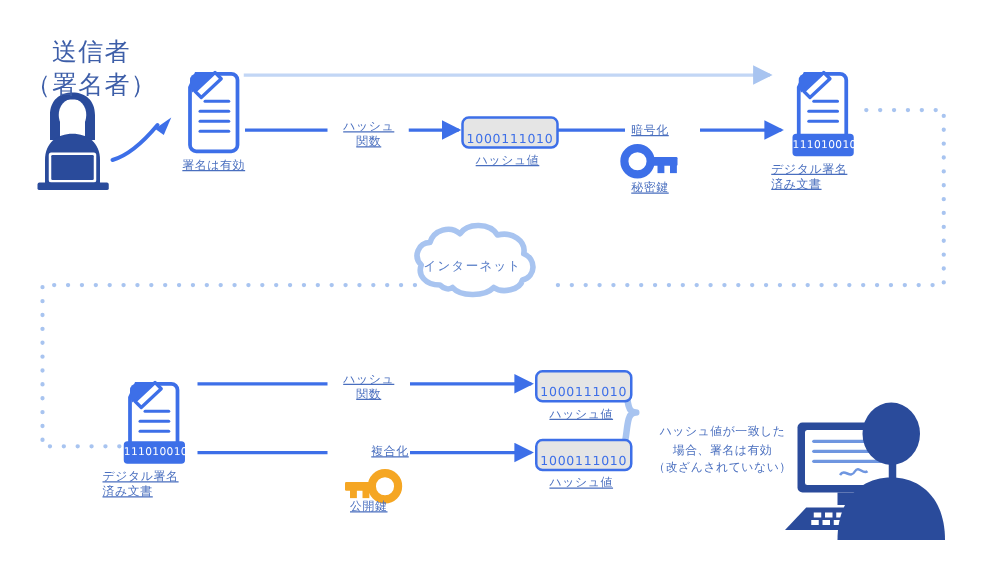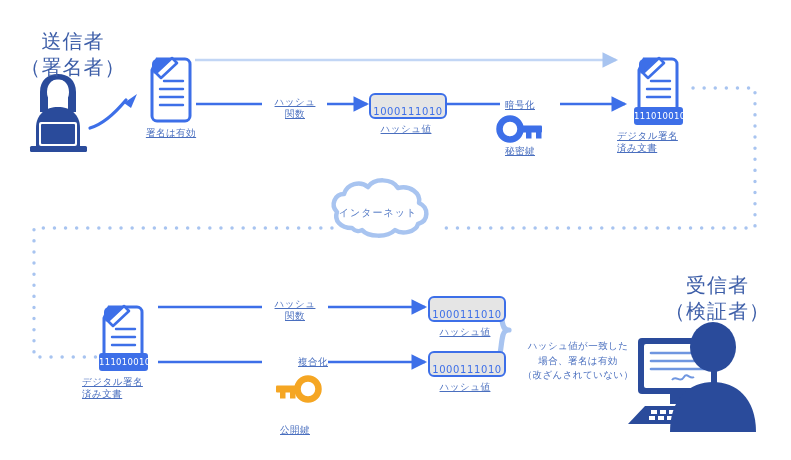--- a/index.html
+++ b/index.html
@@ -191,22 +191,20 @@
 
       <ellipse cx="713" cy="347" rx="23" ry="25" fill="#2a4b9b"></ellipse>
 
       <path d="M670 432 C670 398, 690 382, 713 382 C736 382, 756 398, 756 432 Z" fill="#2a4b9b"></path>
     </g>
   </svg>
 
   <div class="lbl lbl-big" style="left:8px;top:28px;width:130px;">送信者
 （署名者）</div>
 
-  <div class="lbl lbl-big" style="left:650px;top:272px;width:135px;">受信者
-（検証者）</div>
 
   <div class="lbl lbl-small" style="left:131px;top:127px;width:80px;">署名は有効</div>
 
   <div class="lbl lbl-small" style="left:255px;top:96px;width:80px;">ハッシュ
 関数</div>
 
   <div class="hashbox" style="left:369px;top:93px;width:74px;height:22px;">
     <span>1000111010</span>
   </div>
   <div class="lbl lbl-small" style="left:366px;top:123px;width:80px;">ハッシュ値</div>
@@ -223,23 +221,23 @@
   <div class="cloudtxt" style="left:318px;top:206px;">インターネット</div>
 
   <div class="lbl" style="left:99px;top:357px;width:49px;font-size:8.5px;color:#ffffff;letter-spacing:0.3px;">1110100101</div>
 
   <div class="lbl lbl-small" style="left:82px;top:376px;width:84px;text-align:left;">デジタル署名
 済み文書</div>
 
   <div class="lbl lbl-small" style="left:255px;top:298px;width:80px;">ハッシュ
 関数</div>
 
-  <div class="lbl lbl-small" style="left:262px;top:356px;width:66px;text-align:right;">複合化</div>
-
-  <div class="lbl lbl-small" style="left:262px;top:424px;width:66px;">公開鍵</div>
+  <div class="lbl lbl-small" style="left:279px;top:356px;width:66px;">複合化</div>
+
+  <div class="lbl lbl-small" style="left:262px;top:400px;width:66px;">公開鍵</div>
 
   <div class="hashbox" style="left:428px;top:296px;width:74px;height:22px;">
     <span>1000111010</span>
   </div>
   <div class="lbl lbl-small" style="left:425px;top:326px;width:80px;">ハッシュ値</div>
 
   <div class="hashbox" style="left:428px;top:351px;width:74px;height:22px;">
     <span>1000111010</span>
   </div>
   <div class="lbl lbl-small" style="left:425px;top:381px;width:80px;">ハッシュ値</div>

